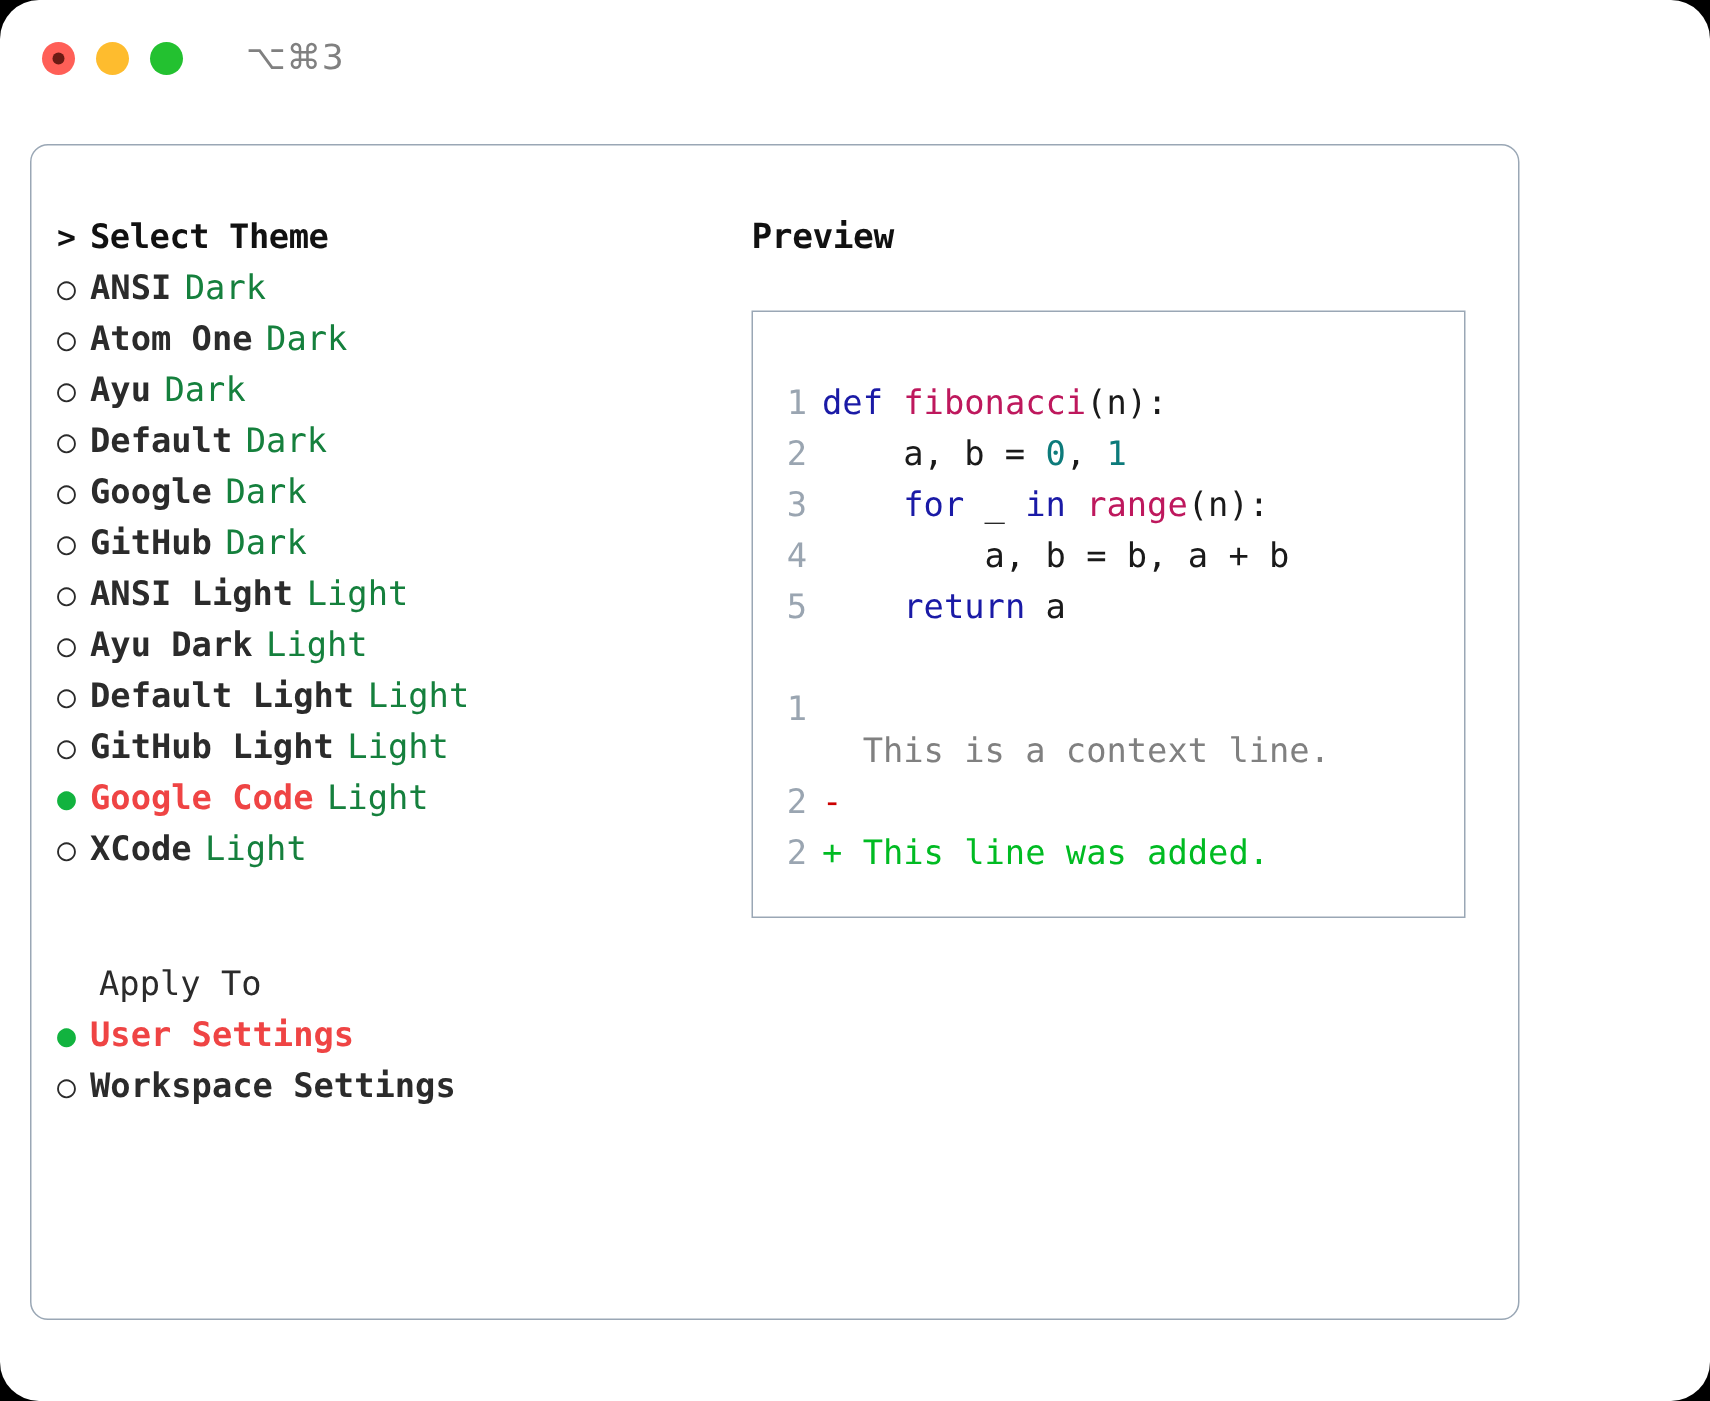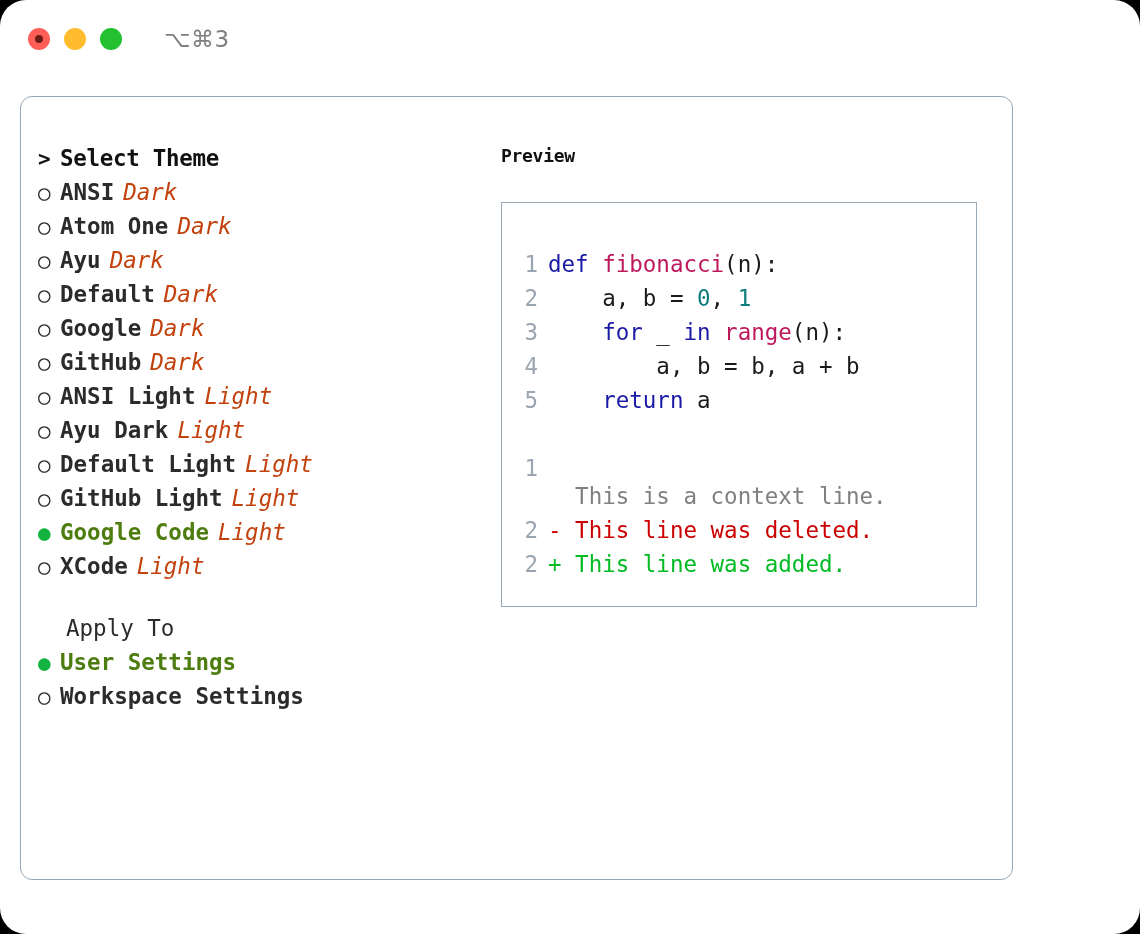--- a/index.html
+++ b/index.html
@@ -99,56 +99,56 @@
   .bullet.sel { color: #12b33f; }
 
   #header-row {
     font-weight: bold;
     color: #111111;
     letter-spacing: -0.3px;
   }
   #header-row .bullet { color: #111111; font-weight: bold; }
 
   .label { color: #2b2b2b; font-weight: bold; }
-  .label.sel { color: #4d7c0f; }
+  .label.sel { color: #ef4444; }
   .tag {
-    color: #c2410c;
+    color: #15803d;
     margin-left: 9px;
-    font-style: italic;
   }
 
   .spacer-sm { height: 28px; }
 
   .group-title {
     color: #2b2b2b;
     font-size: 22.5px;
     padding-left: 28px;
     height: 34px;
     display: flex;
     align-items: baseline;
+    margin-top: 28px;
   }
 
   #hint {
     margin-top: 30px;
     color: #9aa5b1;
     font-size: 22px;
     line-height: 34px;
     width: 420px;
     white-space: pre-wrap;
   }
 
   
   #right-col {
     position: absolute;
     left: 480px; top: 48px;
     width: 490px;
   }
 
   #preview-title {
-    font-size: 18px;
+    font-size: 23px;
     font-weight: bold;
     color: #111111;
     letter-spacing: -0.3px;
     margin-bottom: 36px;
   }
 
   #code-box {
     border: 1.6px solid #9aa7b5;
     width: 476px;
     height: 405px;
@@ -236,20 +236,20 @@
         <div id="code-lines">
             <div class="code-line"><span class="lnum">1</span><span class="ctext"><span class="kw">def</span><span class="pl"> </span><span class="fn">fibonacci</span><span class="pl">(n):</span></span></div>
             <div class="code-line"><span class="lnum">2</span><span class="ctext"><span class="pl">    a, b = </span><span class="num">0</span><span class="pl">, </span><span class="num">1</span></span></div>
             <div class="code-line"><span class="lnum">3</span><span class="ctext"><span class="pl">    </span><span class="kw">for</span><span class="pl"> _ </span><span class="kw">in</span><span class="pl"> </span><span class="fn">range</span><span class="pl">(n):</span></span></div>
             <div class="code-line"><span class="lnum">4</span><span class="ctext"><span class="pl">        a, b = b, a + b</span></span></div>
             <div class="code-line"><span class="lnum">5</span><span class="ctext"><span class="pl">    </span><span class="kw">return</span><span class="pl"> a</span></span></div>
           </div>
         <div class="diff-gap"></div>
         <div id="diff-lines">
             <div class="code-line"><span class="lnum">1</span><span class="d-ctx"> </span><span class="d-ctx"> This is a context line.</span></div>
-            <div class="code-line"><span class="lnum">2</span><span class="d-del">-</span><span class="d-del"> This line was deleted.</span></div>
+            <div class="code-line"><span class="lnum">2</span><span class="d-del">-</span></div>
             <div class="code-line"><span class="lnum">2</span><span class="d-add">+</span><span class="d-add"> This line was added.</span></div>
           </div>
       </div>
     </div>
 
   </div>
 </div>
 
 </body></html>

